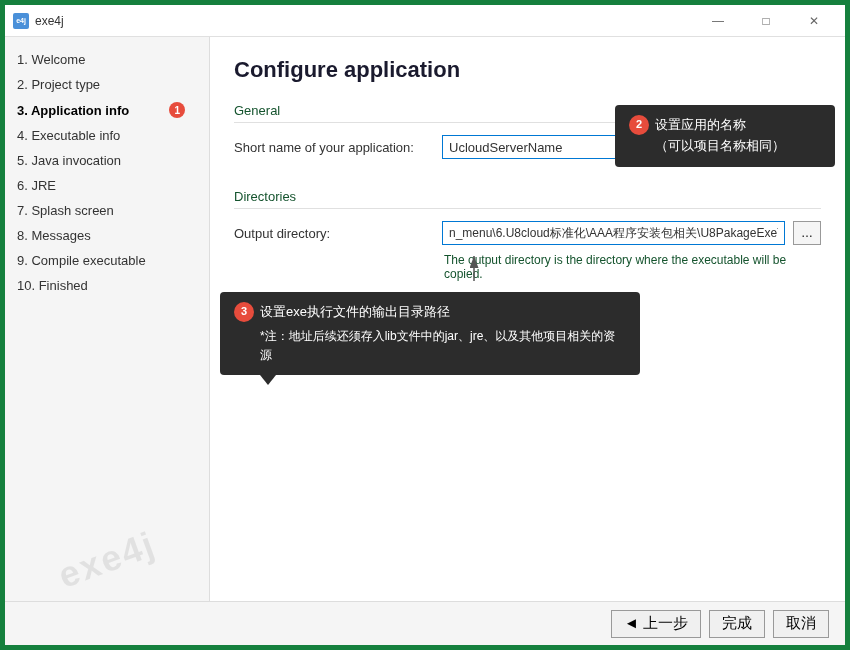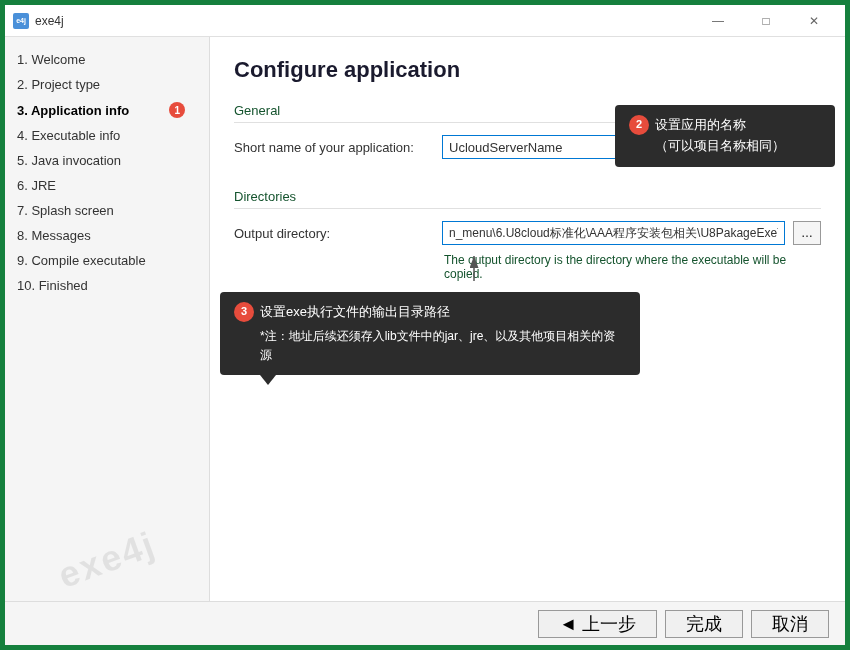--- a/index.html
+++ b/index.html
@@ -230,25 +230,25 @@
       border-top: 1px solid #ddd;
       display: flex;
       align-items: center;
       justify-content: flex-end;
       padding: 0 16px;
       gap: 8px;
       flex-shrink: 0;
     }
     .footer-btn {
       height: 28px;
-      padding: 0 20px;
+      padding: 0 12px;
       border: 1px solid #999;
       background: #f0f0f0;
       cursor: pointer;
-      font-size: 18px;
+      font-size: 15px;
       display: flex;
       align-items: center;
       gap: 4px;
     }
     .directories-section { margin-top: 16px; }
   </style>
 </head>
 <body>
 
 <div class="window">

